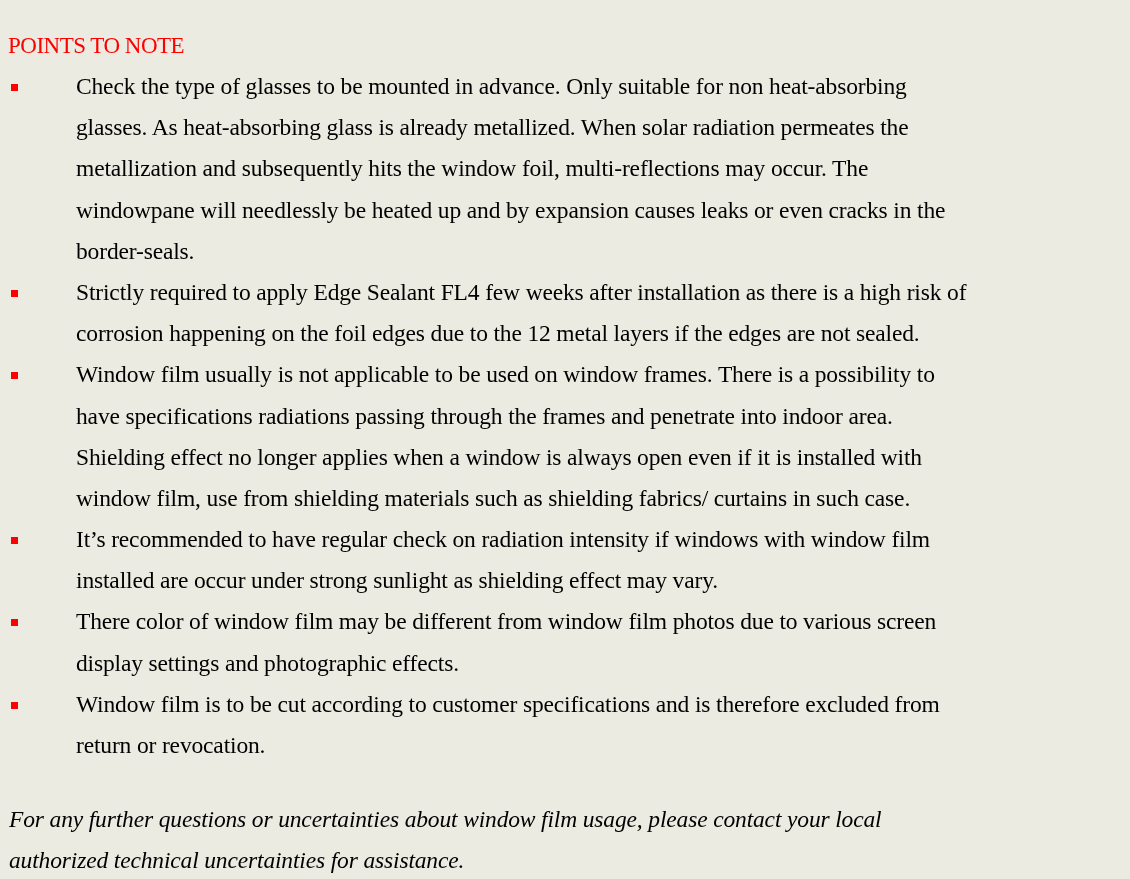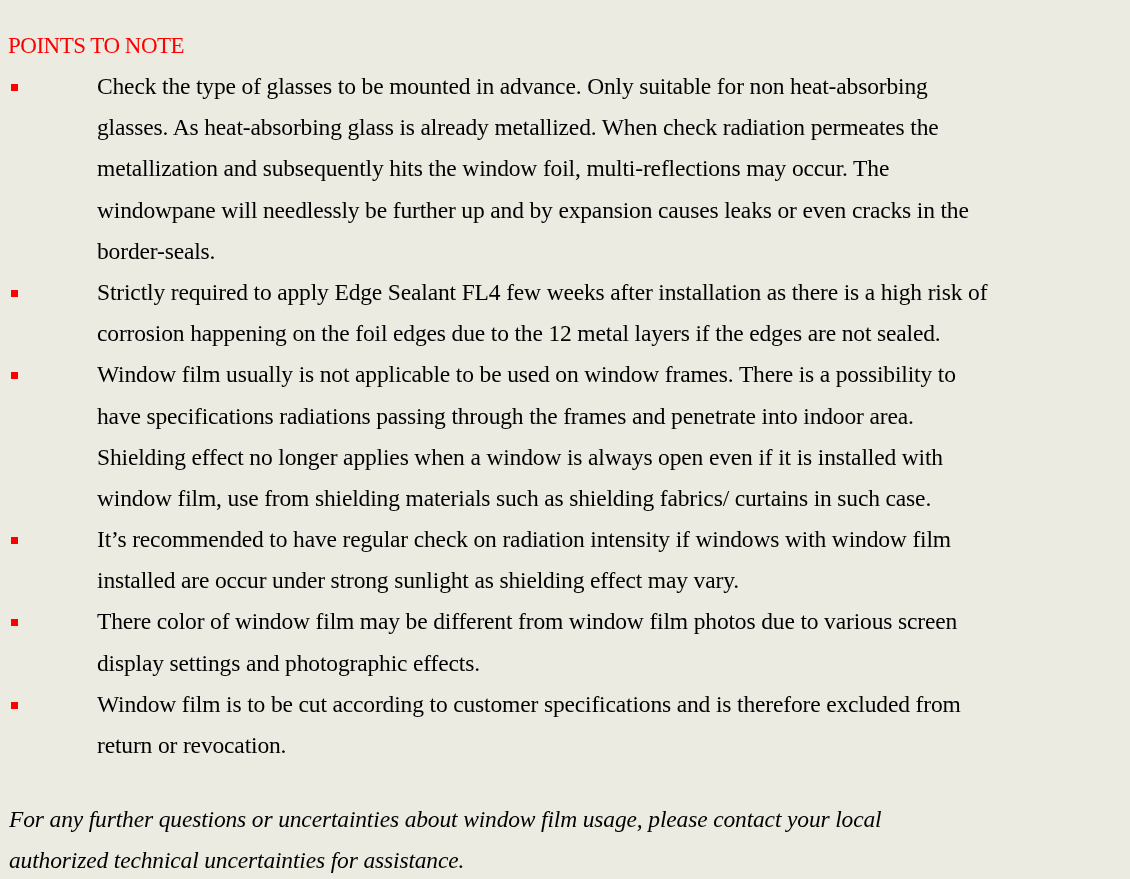--- a/index.html
+++ b/index.html
@@ -15,42 +15,42 @@
     font-size:23px; color:#ff0000; letter-spacing:-0.5px;
     line-height:32px; white-space:nowrap;
   }
   .list { position:absolute; left:0; top:66px; width:1130px; }
   .item { position:relative; }
   .bullet {
     position:absolute; left:11px; top:18px;
     width:7px; height:7px; background:#ff0000;
   }
   .line {
-    margin-left:97px; height:41.2px; line-height:41.2px;
+    margin-left:76px; height:41.2px; line-height:41.2px;
     font-size:23.5px; white-space:nowrap; letter-spacing:-0.15px;
   }
   .note {
     position:absolute; left:9px; top:799px;
     font-style:italic; font-size:23.5px; letter-spacing:-0.3px;
   }
   .note .line { margin-left:0; }
 </style>
 </head>
 <body>
 
 <div class="page">
   <div class="heading">POINTS TO NOTE</div>
 
   <div class="list">
     <div class="item">
       <span class="bullet"></span>
       <div class="line">Check the type of glasses to be mounted in advance. Only suitable for non heat-absorbing</div>
-      <div class="line">glasses. As heat-absorbing glass is already metallized. When check radiation permeates the</div>
+      <div class="line">glasses. As heat-absorbing glass is already metallized. When solar radiation permeates the</div>
       <div class="line">metallization and subsequently hits the window foil, multi-reflections may occur. The</div>
-      <div class="line">windowpane will needlessly be further up and by expansion causes leaks or even cracks in the</div>
+      <div class="line">windowpane will needlessly be heated up and by expansion causes leaks or even cracks in the</div>
       <div class="line">border-seals.</div>
     </div>
     <div class="item">
       <span class="bullet"></span>
       <div class="line">Strictly required to apply Edge Sealant FL4 few weeks after installation as there is a high risk of</div>
       <div class="line">corrosion happening on the foil edges due to the 12 metal layers if the edges are not sealed.</div>
     </div>
     <div class="item">
       <span class="bullet"></span>
       <div class="line">Window film usually is not applicable to be used on window frames. There is a possibility to</div>

